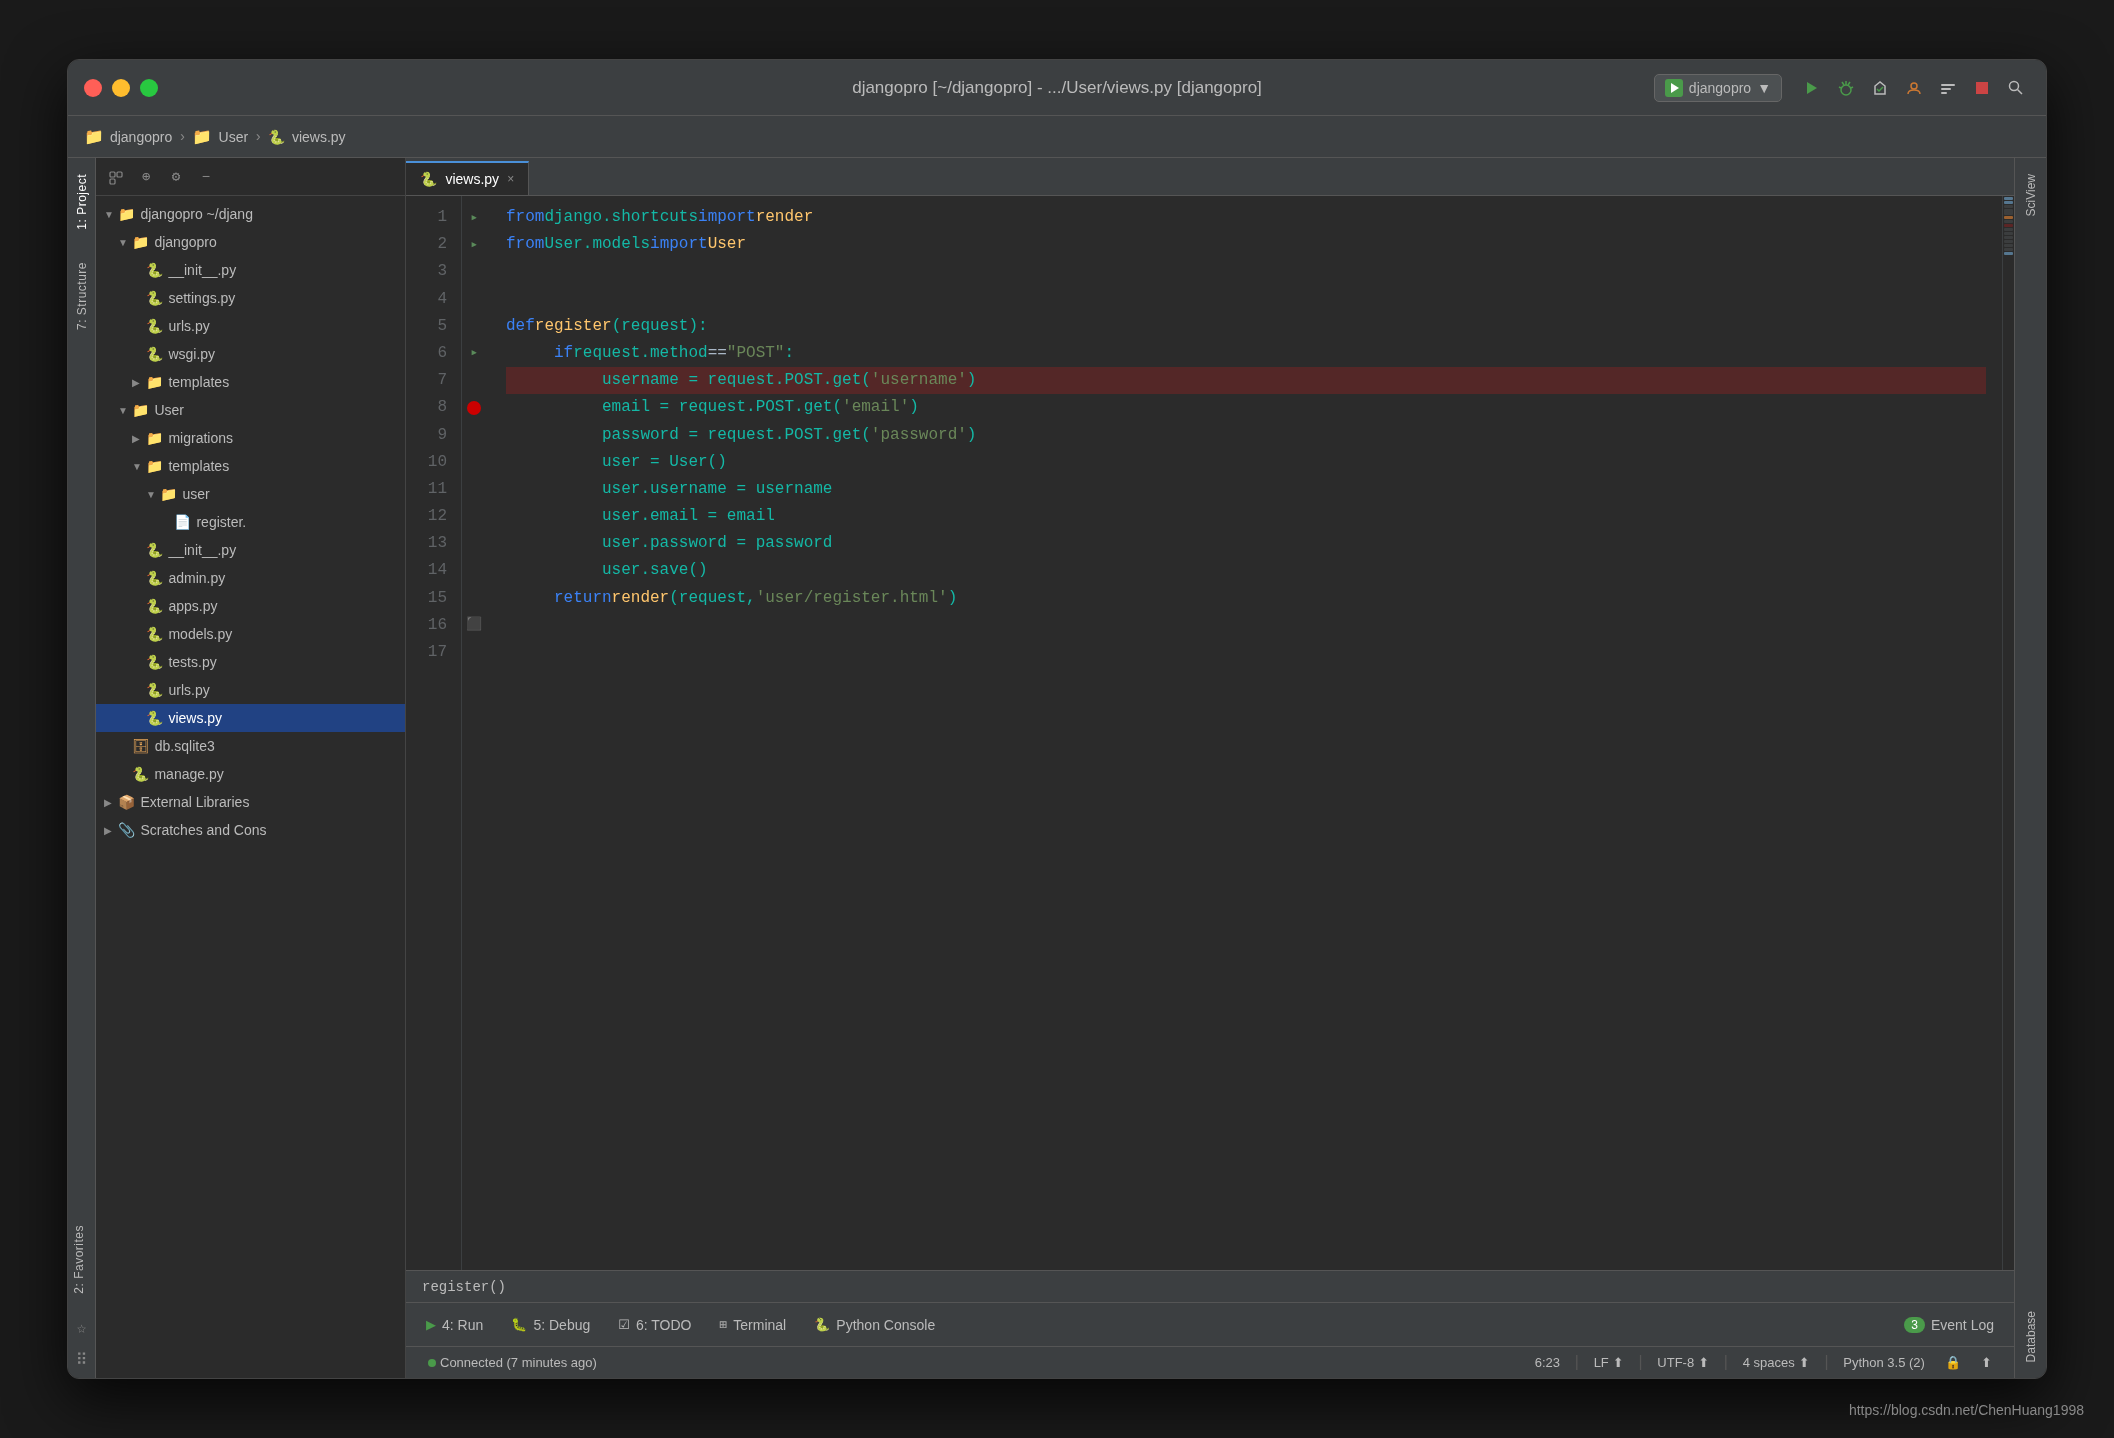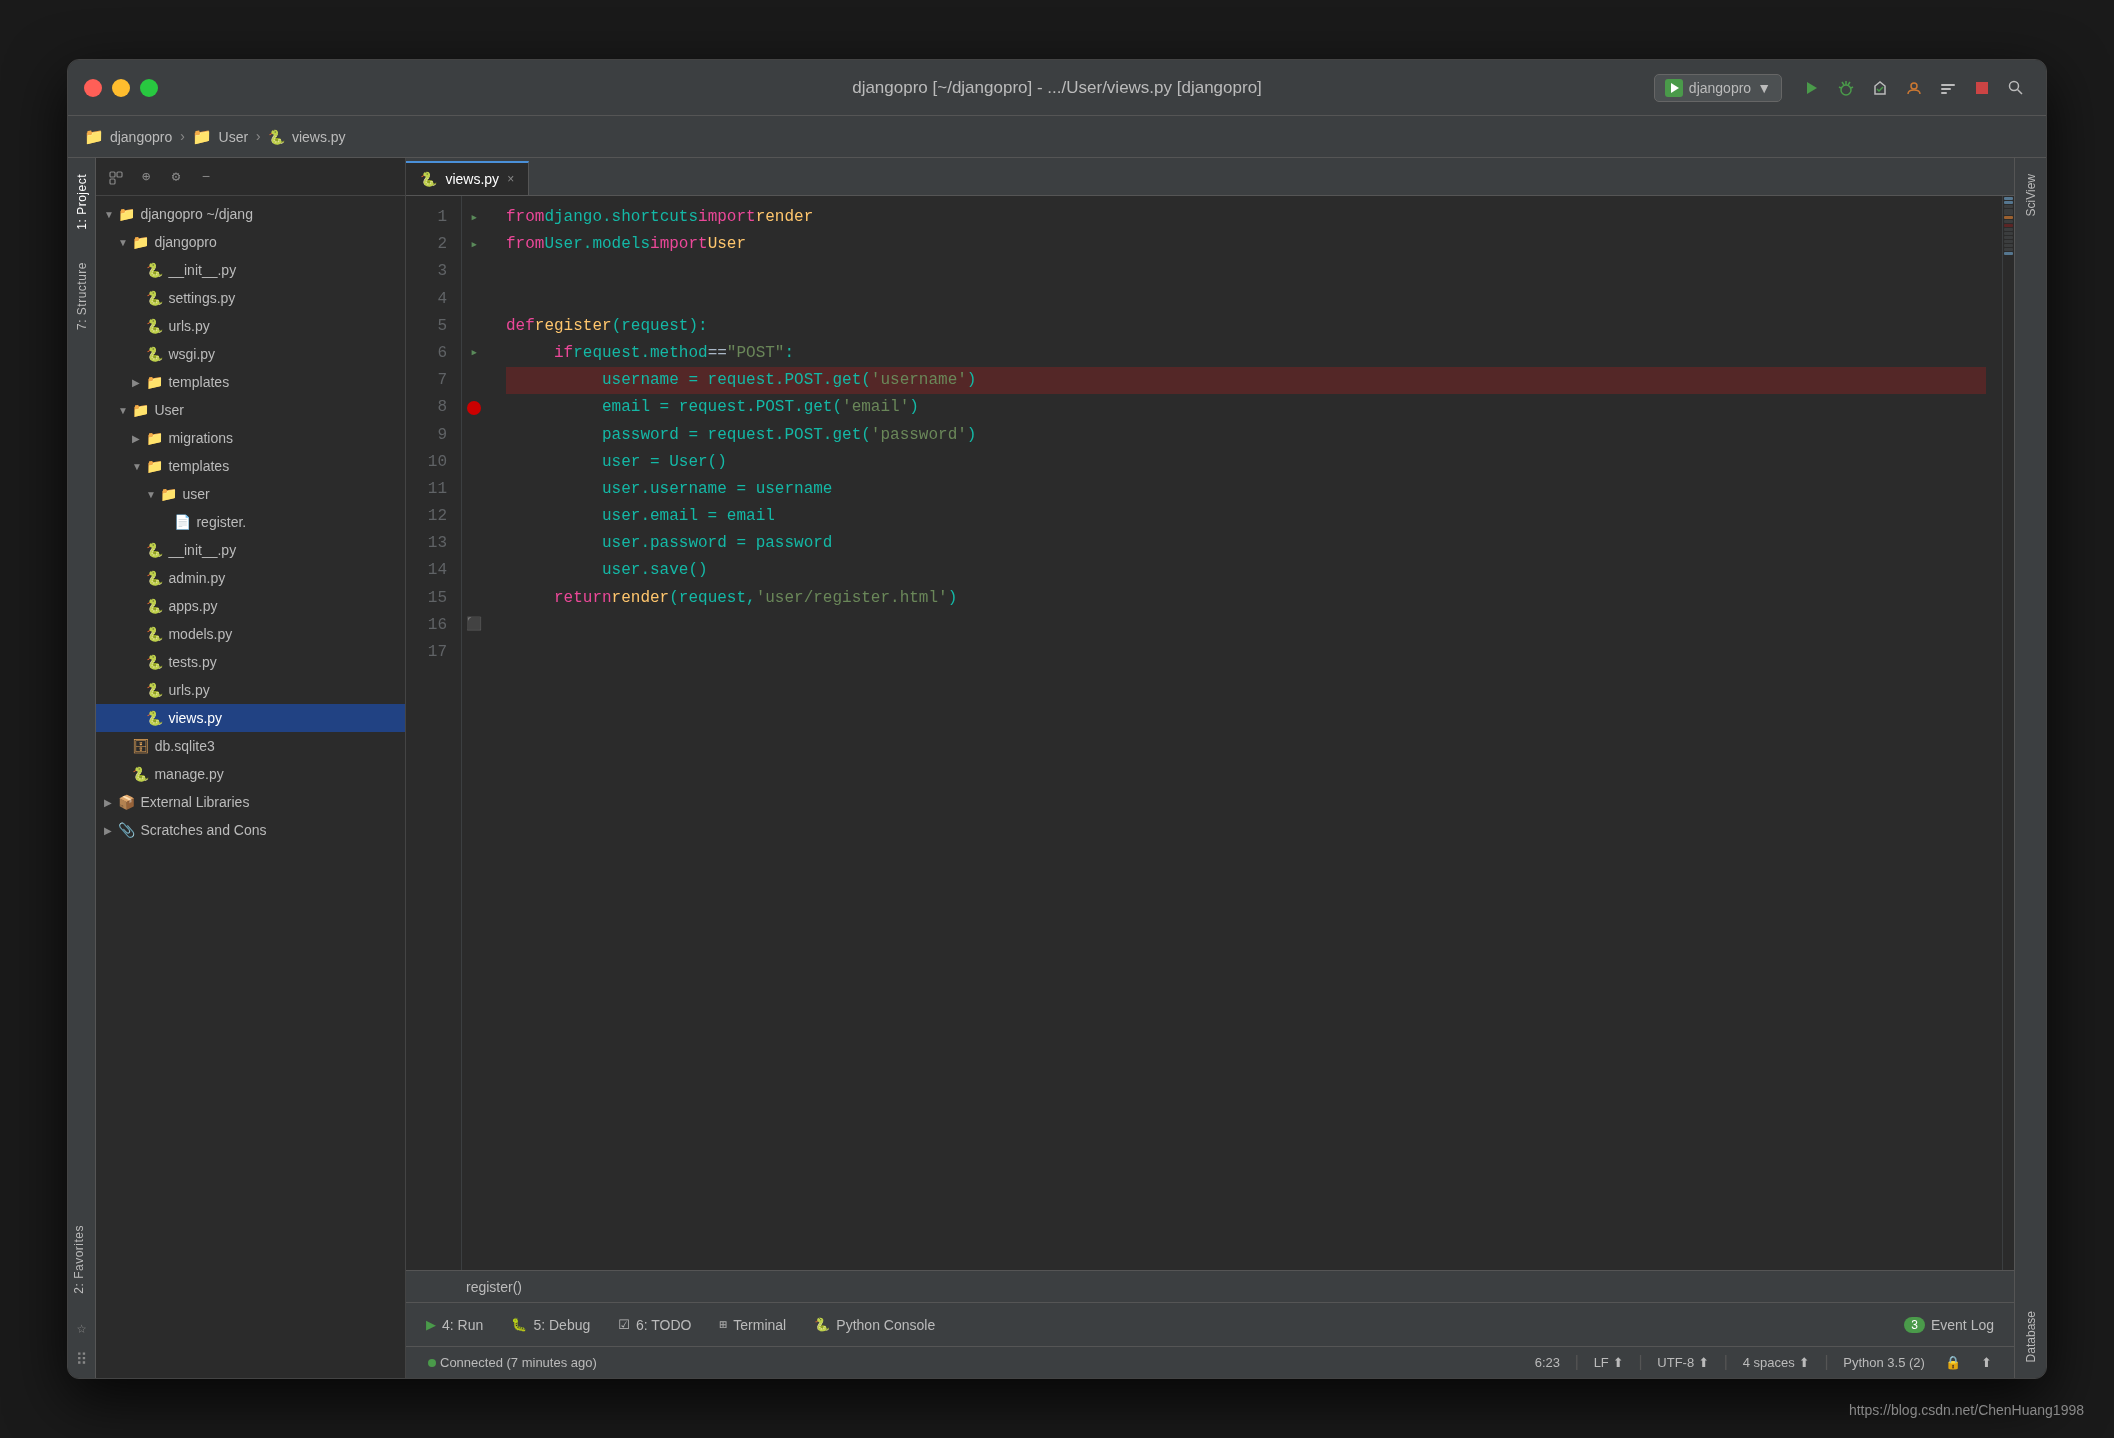--- a/index.html
+++ b/index.html
@@ -303,21 +303,21 @@
       font-size: 16px;
       line-height: 1.7;
       white-space: nowrap;
       position: relative;
     }
     .code-line.breakpoint-line {
       background: rgba(180, 30, 30, 0.3);
       align-items: flex-end;
     }
     
-    .kw { color: #ec4899; }
+    .kw { color: #3b82f6; }
     .fn { color: #ffc66d; }        
     .string { color: #6a8759; }     
     .comment { color: #808080; font-style: italic; }
     .normal { color: #14b8a6; }
     .operator { color: #a9b7c6; }
 
     
     .right-sidebar {
       width: 32px;
       background: #3c3f41;
@@ -424,22 +424,21 @@
       background: #3c3f41;
       display: flex;
       align-items: center;
       padding: 0 16px;
       flex-shrink: 0;
       border-top: 1px solid #555;
     }
     .function-label {
       color: #bbbbbb;
       font-size: 14px;
-      font-family: Liberation Sans, sans-serif;
-      margin-left: 44px;
+      font-family: Liberation Mono, monospace;
     }
 
     
     .watermark {
       position: absolute;
       bottom: 20px;
       right: 30px;
       color: #888;
       font-size: 14px;
       font-family: -apple-system, sans-serif;

